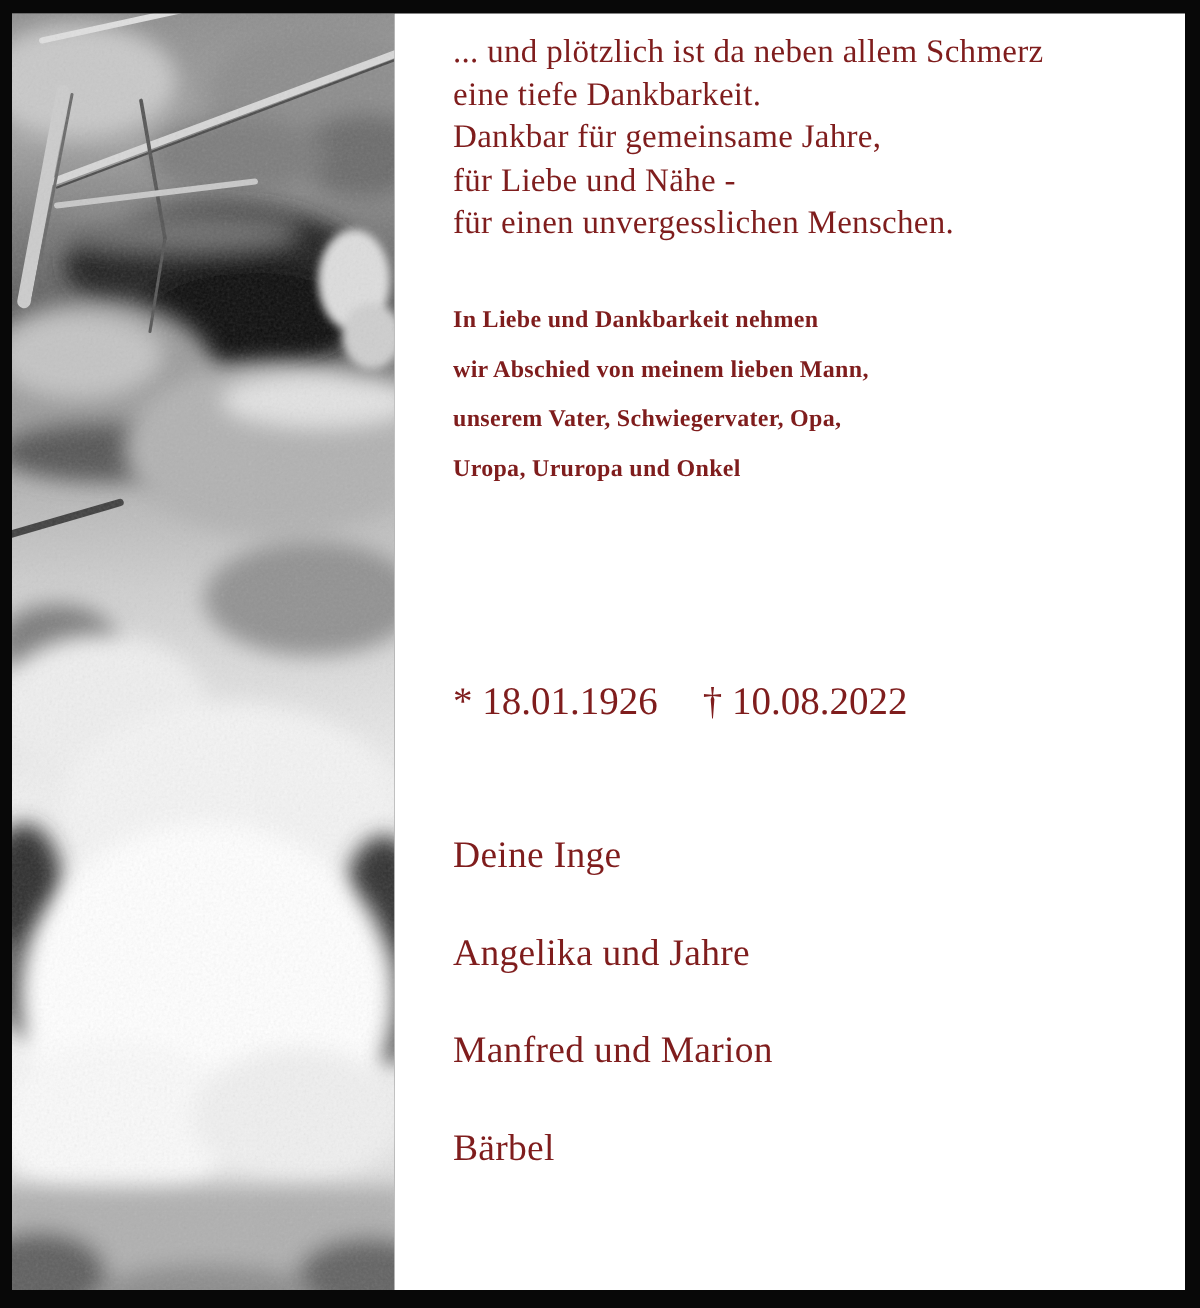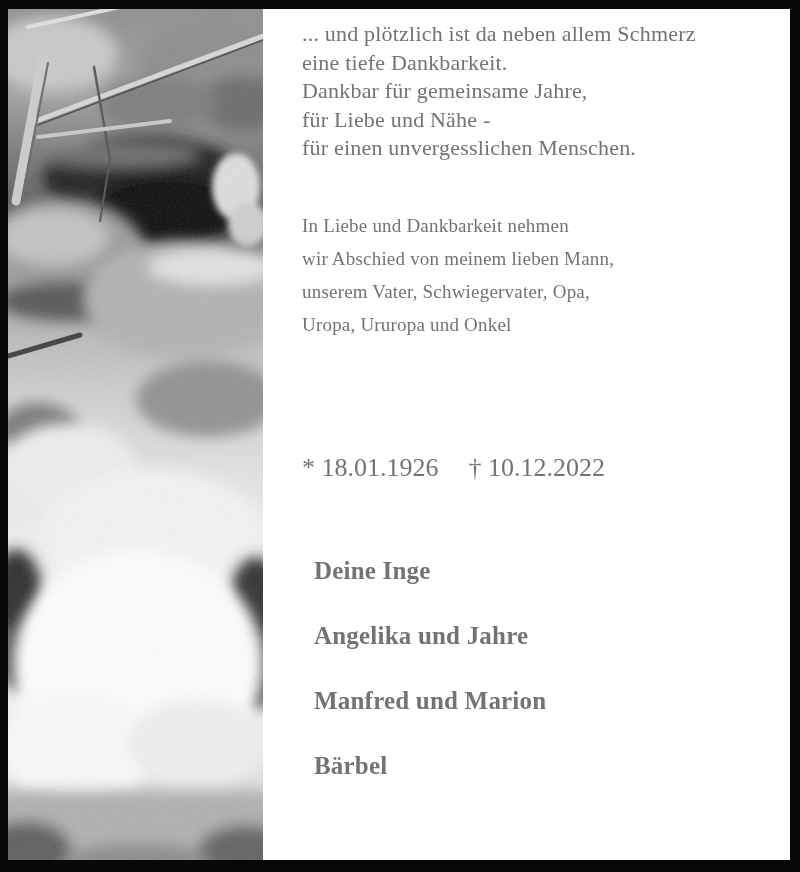--- a/index.html
+++ b/index.html
@@ -4,21 +4,21 @@
 <style>
   * { box-sizing: border-box; }
   html, body { margin: 0; padding: 0; background: #ffffff; }
   .card {
     position: relative;
     width: 800px;
     height: 872px;
     background: #080808;           
     overflow: hidden;
     font-family: "Liberation Serif", "DejaVu Serif", serif;
-    color: #737373;
+    color: #7f1d1d;
   }
   .photo {
     position: absolute;
     left: 8px; top: 9px;
     width: 255px; height: 851px;
     overflow: hidden;
     background: #b9b9b9;
   }
   .photo svg { display: block; width: 100%; height: 100%; }
   .panel {
@@ -26,40 +26,40 @@
     left: 263px; top: 9px;
     width: 527px; height: 851px;
     background: #ffffff;
   }
   .panel > * { position: absolute; margin: 0; white-space: pre-line; }
   .quote {
     left: 39px; top: 11px;
     font-size: 22px; line-height: 28.5px; letter-spacing: 0.2px;
   }
   .intro {
-    left: 39px; top: 200px;
-    font-size: 19px; line-height: 33px; letter-spacing: 0.2px;
+    left: 39px; top: 188px;
+    font-size: 16px; line-height: 33px; letter-spacing: 0.2px; font-weight: bold;
   }
   .name {
     left: 38px; top: 356px;
     font-size: 74px; line-height: 76px;
     font-weight: bold; letter-spacing: 0.5px; word-spacing: 10px;
     white-space: nowrap;
   }
   .dates {
     left: 39px; top: 444px;
     font-size: 26px; line-height: 30px; white-space: nowrap;
   }
   .dates .death { margin-left: 30px; }
   .mourning {
     left: 39px; top: 513px;
     font-size: 25px; line-height: 32.5px; letter-spacing: 0.2px;
   }
   .mourning .m-intro { font-weight: normal; }
-  .mourning .m-name { font-weight: bold; margin-left: 12px; }
+  .mourning .m-name { font-weight: normal; }
   .funeral {
     left: 39px; top: 741px;
     font-size: 25px; line-height: 32.5px; letter-spacing: 0.2px;
   }
 </style>
 </head>
 <body>
 
 <div class="card">
 
@@ -171,21 +171,21 @@
 für Liebe und Nähe -
 für einen unvergesslichen Menschen.</p>
 
     <p class="intro">In Liebe und Dankbarkeit nehmen
 wir Abschied von meinem lieben Mann,
 unserem Vater, Schwiegervater, Opa,
 Uropa, Ururopa und Onkel</p>
 
 
     <div class="dates">
-      <span class="birth">* 18.01.1926</span><span class="death">† 10.12.2022</span>
+      <span class="birth">* 18.01.1926</span><span class="death">† 10.08.2022</span>
     </div>
 
     <div class="mourning">
       <div class="m-name">Deine Inge</div>
       <div class="m-name">Angelika und Jahre</div>
       <div class="m-name">Manfred und Marion</div>
       <div class="m-name">Bärbel</div>
       
     </div>
 

